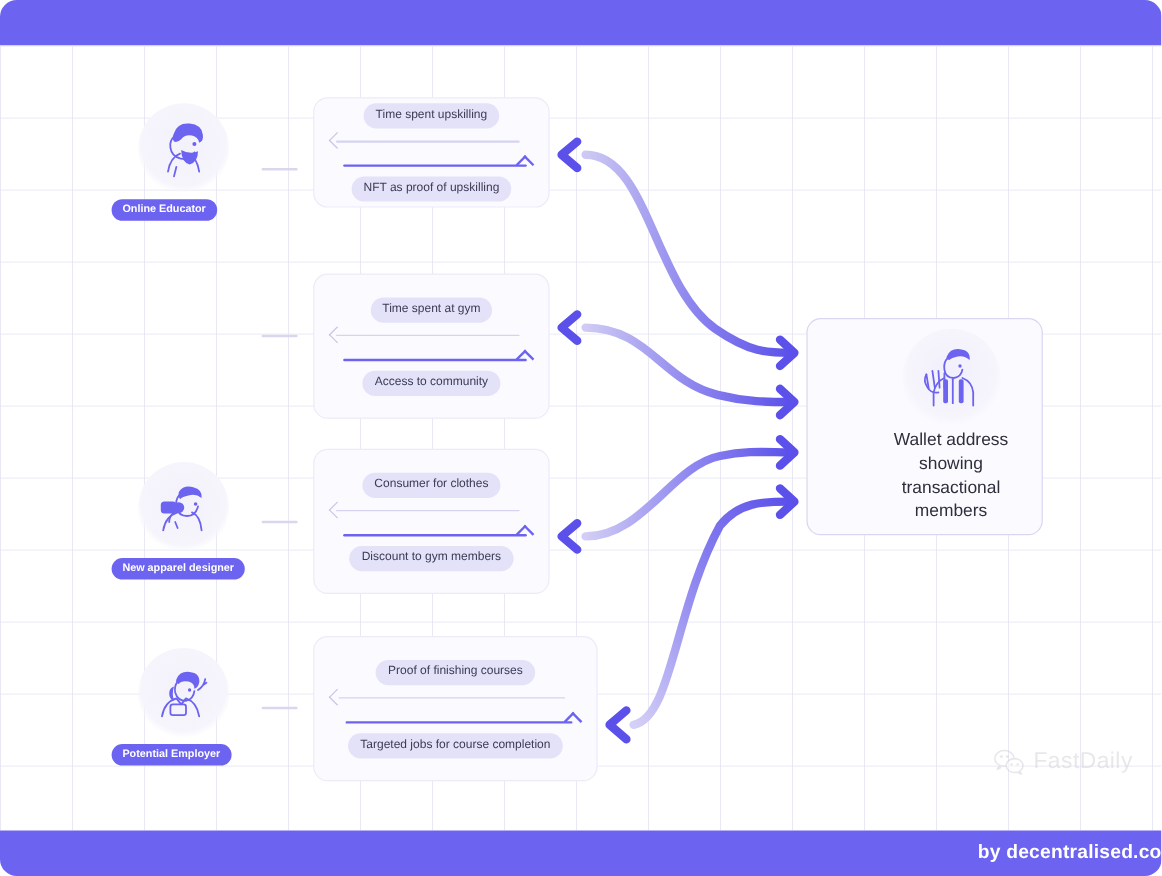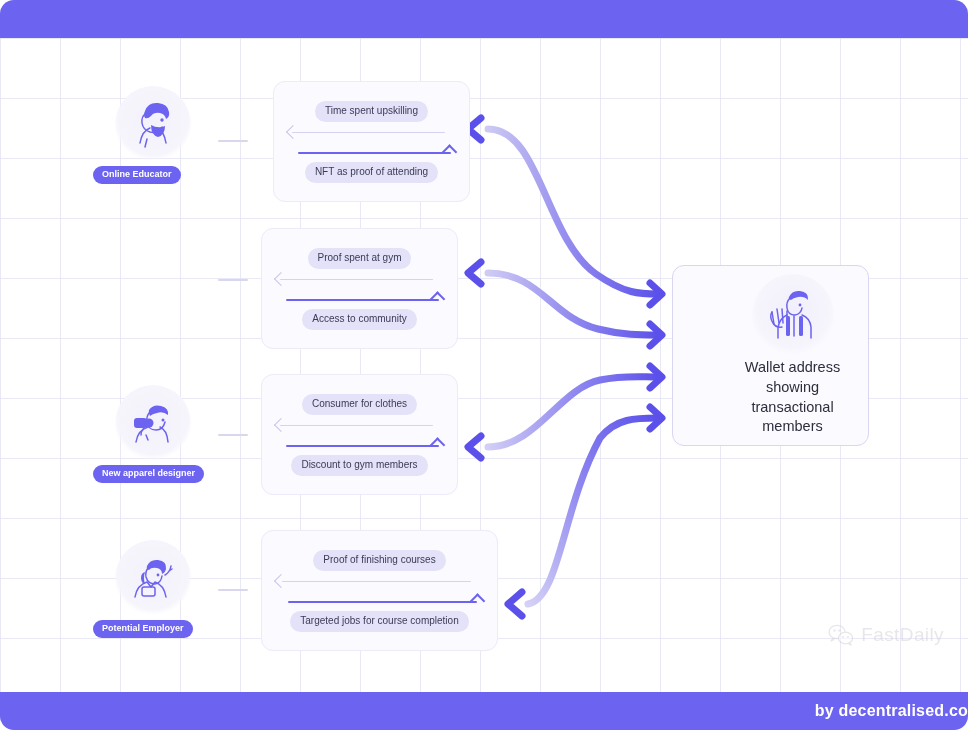--- a/index.html
+++ b/index.html
@@ -187,36 +187,36 @@
             <path d="M27 48 l-2 8"></path>
           </g>
           <path d="M25 20 q3 -9 13 -8 q10 1 11 9 q1 5 -3 7 q-1 -5 -6 -6 q-6 -1 -9 3 q-3 3 -6 2 q-2 -3 0 -7z" fill="#6c63f0"></path>
           <path d="M31 34 q7 4 14 1 q0 9 -7 11 q-7 -2 -7 -12z" fill="#6c63f0"></path>
           <circle cx="42" cy="29" r="1.7" fill="#6c63f0"></circle>
         </svg>
       </div>
       <span class="badge">Online Educator</span>
     </div>
     <div class="dash" style="left:218px;top:102px;"></div>
-    <div class="card" style="left:261px;top:43px;width:197px;height:121px;margin-left:12px;">
+    <div class="card" style="left:261px;top:43px;width:197px;height:92px;">
       <span class="chip">Time spent upskilling</span>
       <div class="arrowrow back">
         <div class="line" style="left:18px;right:24px;"></div>
           <div class="head"></div>
       </div>
       <div class="arrowrow fwd">
         <div class="line" style="left:24px;right:18px;"></div>
           <div class="head"></div>
       </div>
-      <span class="chip">NFT as proof of attending</span>
+      <span class="chip">NFT as proof of upskilling</span>
     </div>
 
     <div class="dash" style="left:218px;top:241px;"></div>
     <div class="card" style="left:261px;top:190px;width:197px;height:121px;">
-      <span class="chip">Proof spent at gym</span>
+      <span class="chip">Time spent at gym</span>
       <div class="arrowrow back">
         <div class="line" style="left:18px;right:24px;"></div>
           <div class="head"></div>
       </div>
       <div class="arrowrow fwd">
         <div class="line" style="left:24px;right:18px;"></div>
           <div class="head"></div>
       </div>
       <span class="chip">Access to community</span>
     </div>

